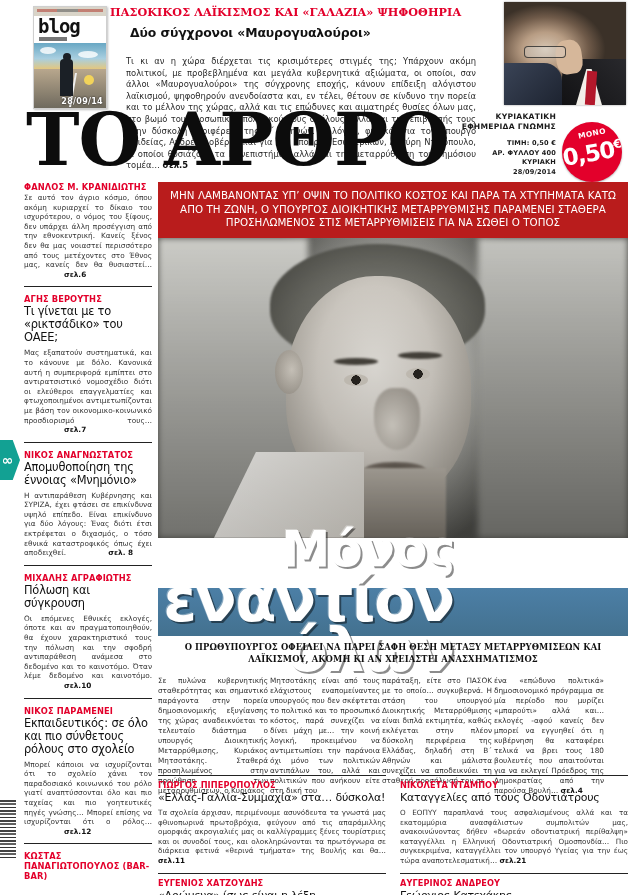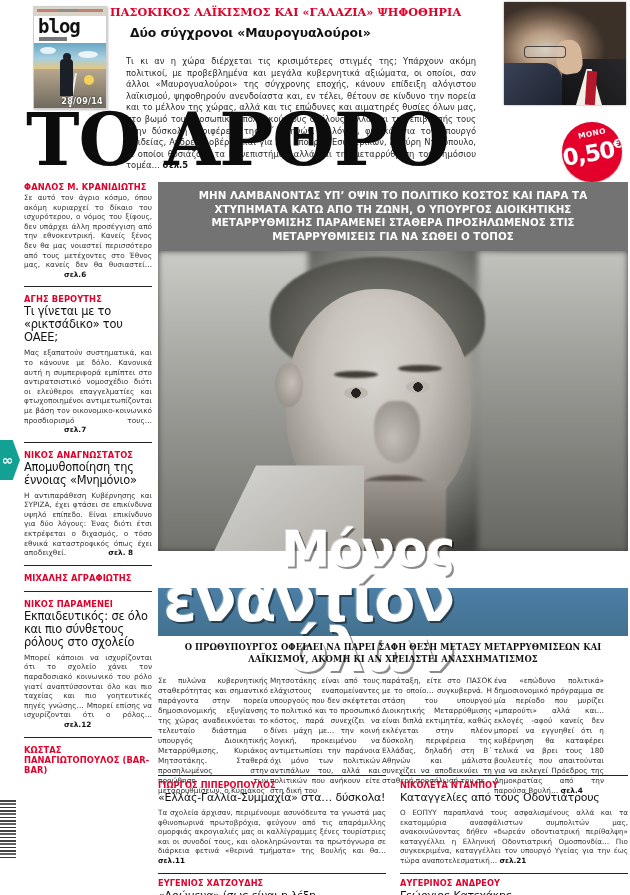--- a/index.html
+++ b/index.html
@@ -110,22 +110,22 @@
   }
   .barcode{
     position:absolute;left:0;top:800px;width:16px;height:58px;
     background:repeating-linear-gradient(180deg,#222 0 2px,#fff 2px 3px,#444 3px 5px,#fff 5px 7px,#111 7px 8px,#fff 8px 10px);
     opacity:.85;
   }
 
   
   .feature{position:absolute;left:158px;top:182px;width:470px;}
   .feat-banner{
-    background:#737373;color:#fff;text-align:center;padding:7px 10px 8px 10px;
-    font-size:10.3px;font-weight:bold;line-height:13.6px;letter-spacing:.05px;
+    background:#b91c1c;color:#fff;text-align:center;padding:7px 10px 8px 10px;
+    font-size:10.3px;font-weight:normal;line-height:13.6px;letter-spacing:.05px;
   }
   .feat-photo{
     position:relative;width:470px;height:300px;overflow:hidden;
     background:
       radial-gradient(ellipse 150px 190px at 50% 42%, #f0f0ee 0%, #cfcfca 35%, #8d8d88 68%, #4c4c48 100%),
       linear-gradient(180deg,#c9c9c4,#6e6e69);
   }
   .fp-bgL{position:absolute;left:0;top:0;width:150px;height:300px;
     background:linear-gradient(180deg,#d8d8d3,#8a8a85);filter:blur(3px);}
   .fp-bgR{position:absolute;right:0;top:0;width:150px;height:300px;
@@ -217,20 +217,29 @@
       <div class="tp-suitB"></div>
       <div class="tp-shirt"></div>
       <div class="tp-tie"></div>
       <div class="tp-hand"></div>
       <div class="tp-glass"></div>
     </div>
   </div>
 
   <div class="masthead">
     <div class="mh-title">ΤΟ ΑΡΘΡΟ</div>
+    <div class="mh-info">
+      <div class="l1">ΚΥΡΙΑΚΑΤΙΚΗ</div>
+      <div class="l1">ΕΦΗΜΕΡΙΔΑ ΓΝΩΜΗΣ</div>
+      <div class="gap"></div>
+      <div class="l2">ΤΙΜΗ: 0,50 €</div>
+      <div class="l2">ΑΡ. ΦΥΛΛΟΥ 400</div>
+      <div class="l2">ΚΥΡΙΑΚΗ</div>
+      <div class="l2">28/09/2014</div>
+    </div>
     <div class="mh-badge">
       <div class="mono">ΜΟΝΟ</div>
       <div class="price"><span>0,50</span><span class="eu">€</span></div>
     </div>
   </div>
 
   <div class="leftcol">
 
     <div class="lc-item">
       <div class="lc-author">ΦΑΝΛΟΣ Μ. ΚΡΑΝΙΔΙΩΤΗΣ</div>
@@ -247,20 +256,22 @@
 
     <div class="lc-item">
       <div class="lc-author">ΝΙΚΟΣ ΑΝΑΓΝΩΣΤΑΤΟΣ</div>
       <div class="lc-title">Απομυθοποίηση της έννοιας «Μνημόνιο»</div>
       <div class="lc-body"><span>Η αντιπαράθεση Κυβέρνησης και ΣΥΡΙΖΑ, έχει φτάσει σε επικίνδυνα υψηλό επίπεδο. Είναι επικίνδυνο για δύο λόγους: Ένας διότι έτσι εκτρέφεται ο διχασμός, ο τόσο εθνικά καταστροφικός όπως έχει αποδειχθεί.</span> <b>σελ. 8</b></div>
     </div>
     <div class="lc-rule"></div>
 
     <div class="lc-item">
       <div class="lc-author">ΜΙΧΑΛΗΣ ΑΓΡΑΦΙΩΤΗΣ</div>
+      <div class="lc-title">Πόλωση και σύγκρουση</div>
+      <div class="lc-body"><span>Οι επόμενες Εθνικές εκλογές, όποτε και αν πραγματοποιηθούν, θα έχουν χαρακτηριστικό τους την πόλωση και την σφοδρή αντιπαράθεση ανάμεσα στο δεδομένο και το καινοτόμο. Όταν λέμε δεδομένο και καινοτόμο.</span> <b>σελ.10</b></div>
     </div>
     <div class="lc-rule"></div>
 
     <div class="lc-item">
       <div class="lc-author">ΝΙΚΟΣ ΠΑΡΑΜΕΝΕΙ</div>
       <div class="lc-title">Εκπαιδευτικός: σε όλο και πιο σύνθετους ρόλους στο σχολείο</div>
       <div class="lc-body"><span>Μπορεί κάποιοι να ισχυρίζονται ότι το σχολείο χάνει τον παραδοσιακό κοινωνικό του ρόλο γιατί αναπτύσσονται όλο και πιο ταχείας και πιο γοητευτικές πηγές γνώσης… Μπορεί επίσης να ισχυρίζονται ότι ο ρόλος…</span> <b>σελ.12</b></div>
     </div>
     <div class="lc-rule"></div>
 

